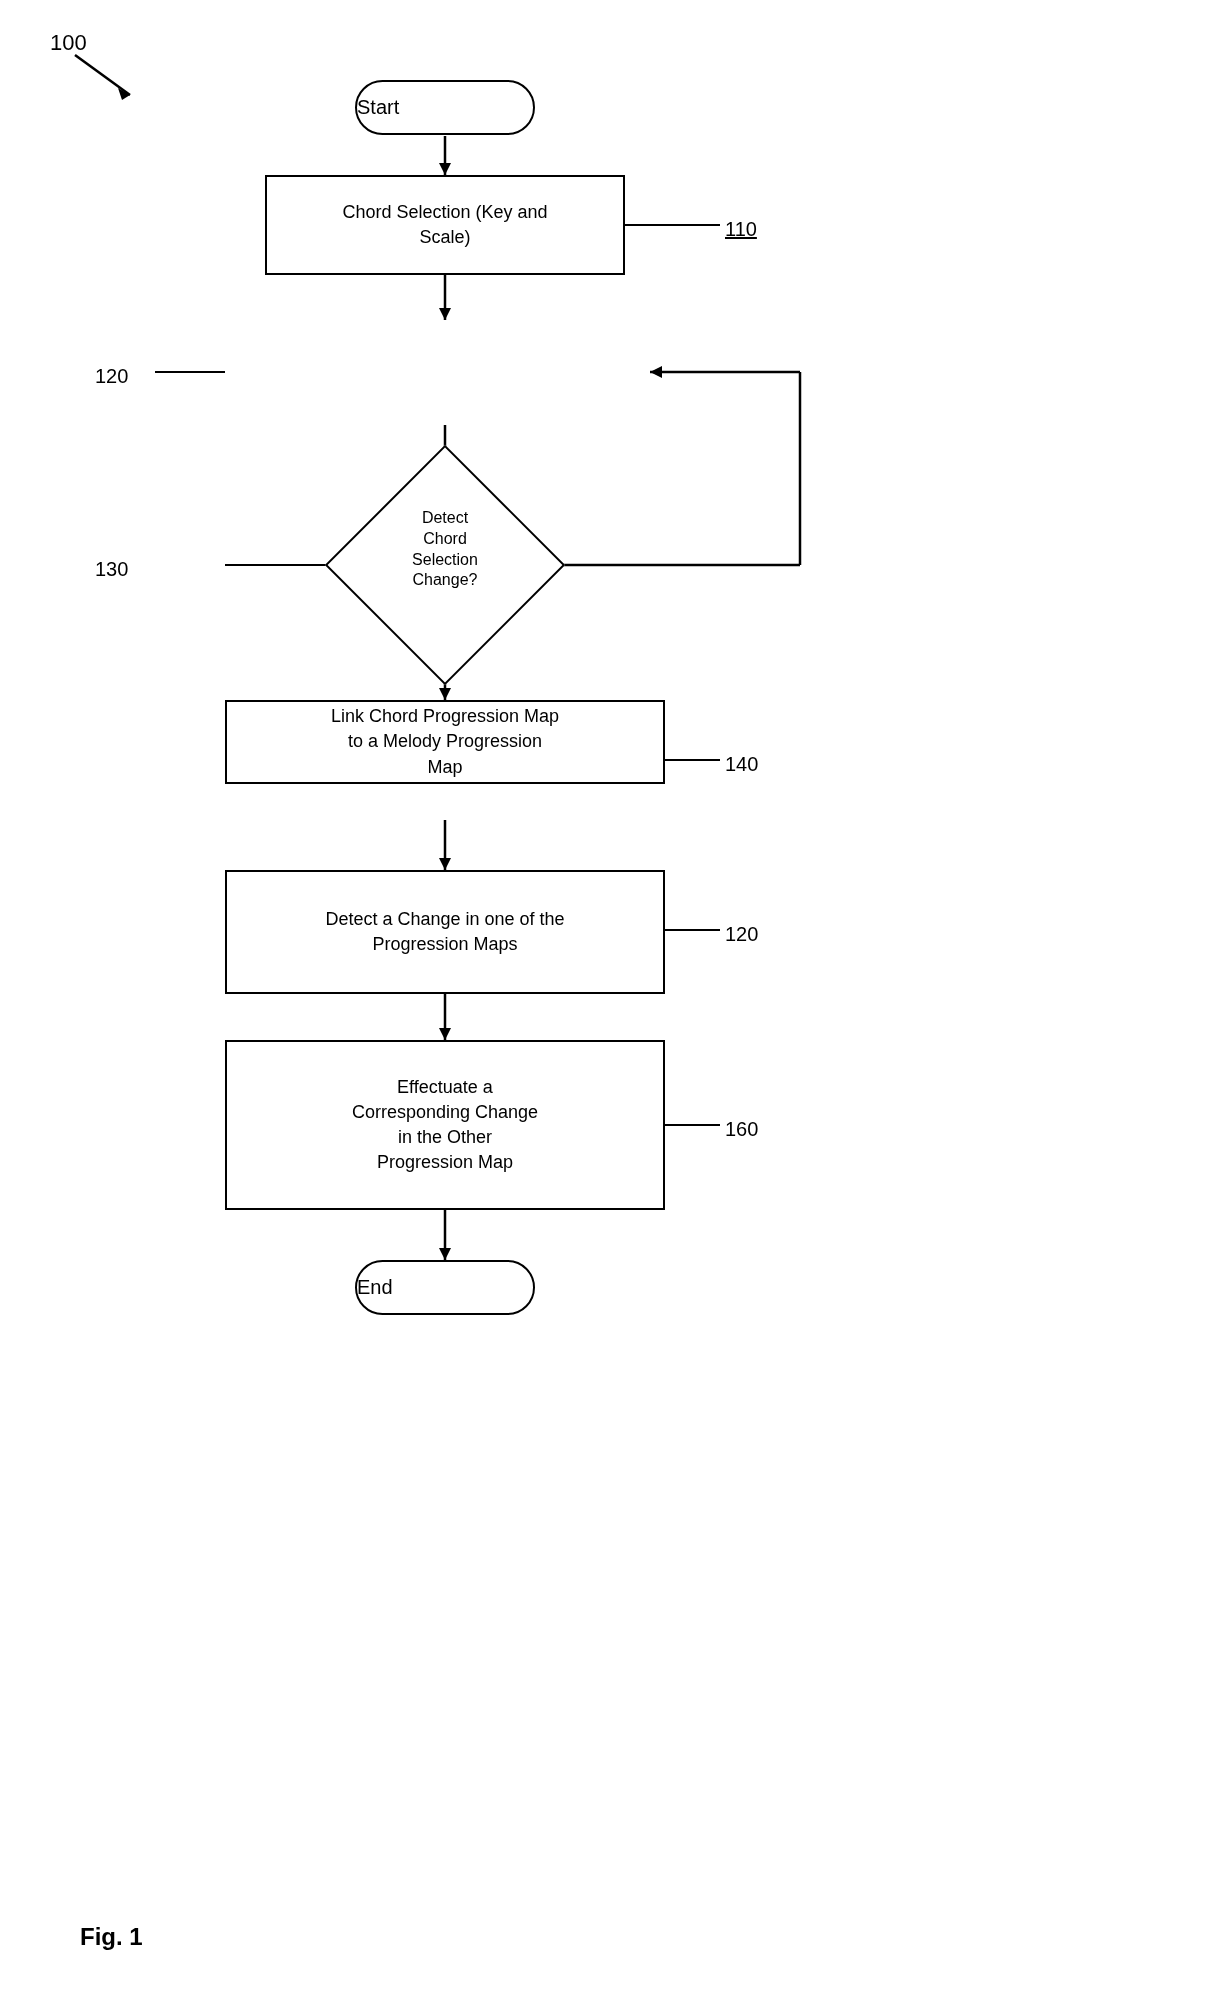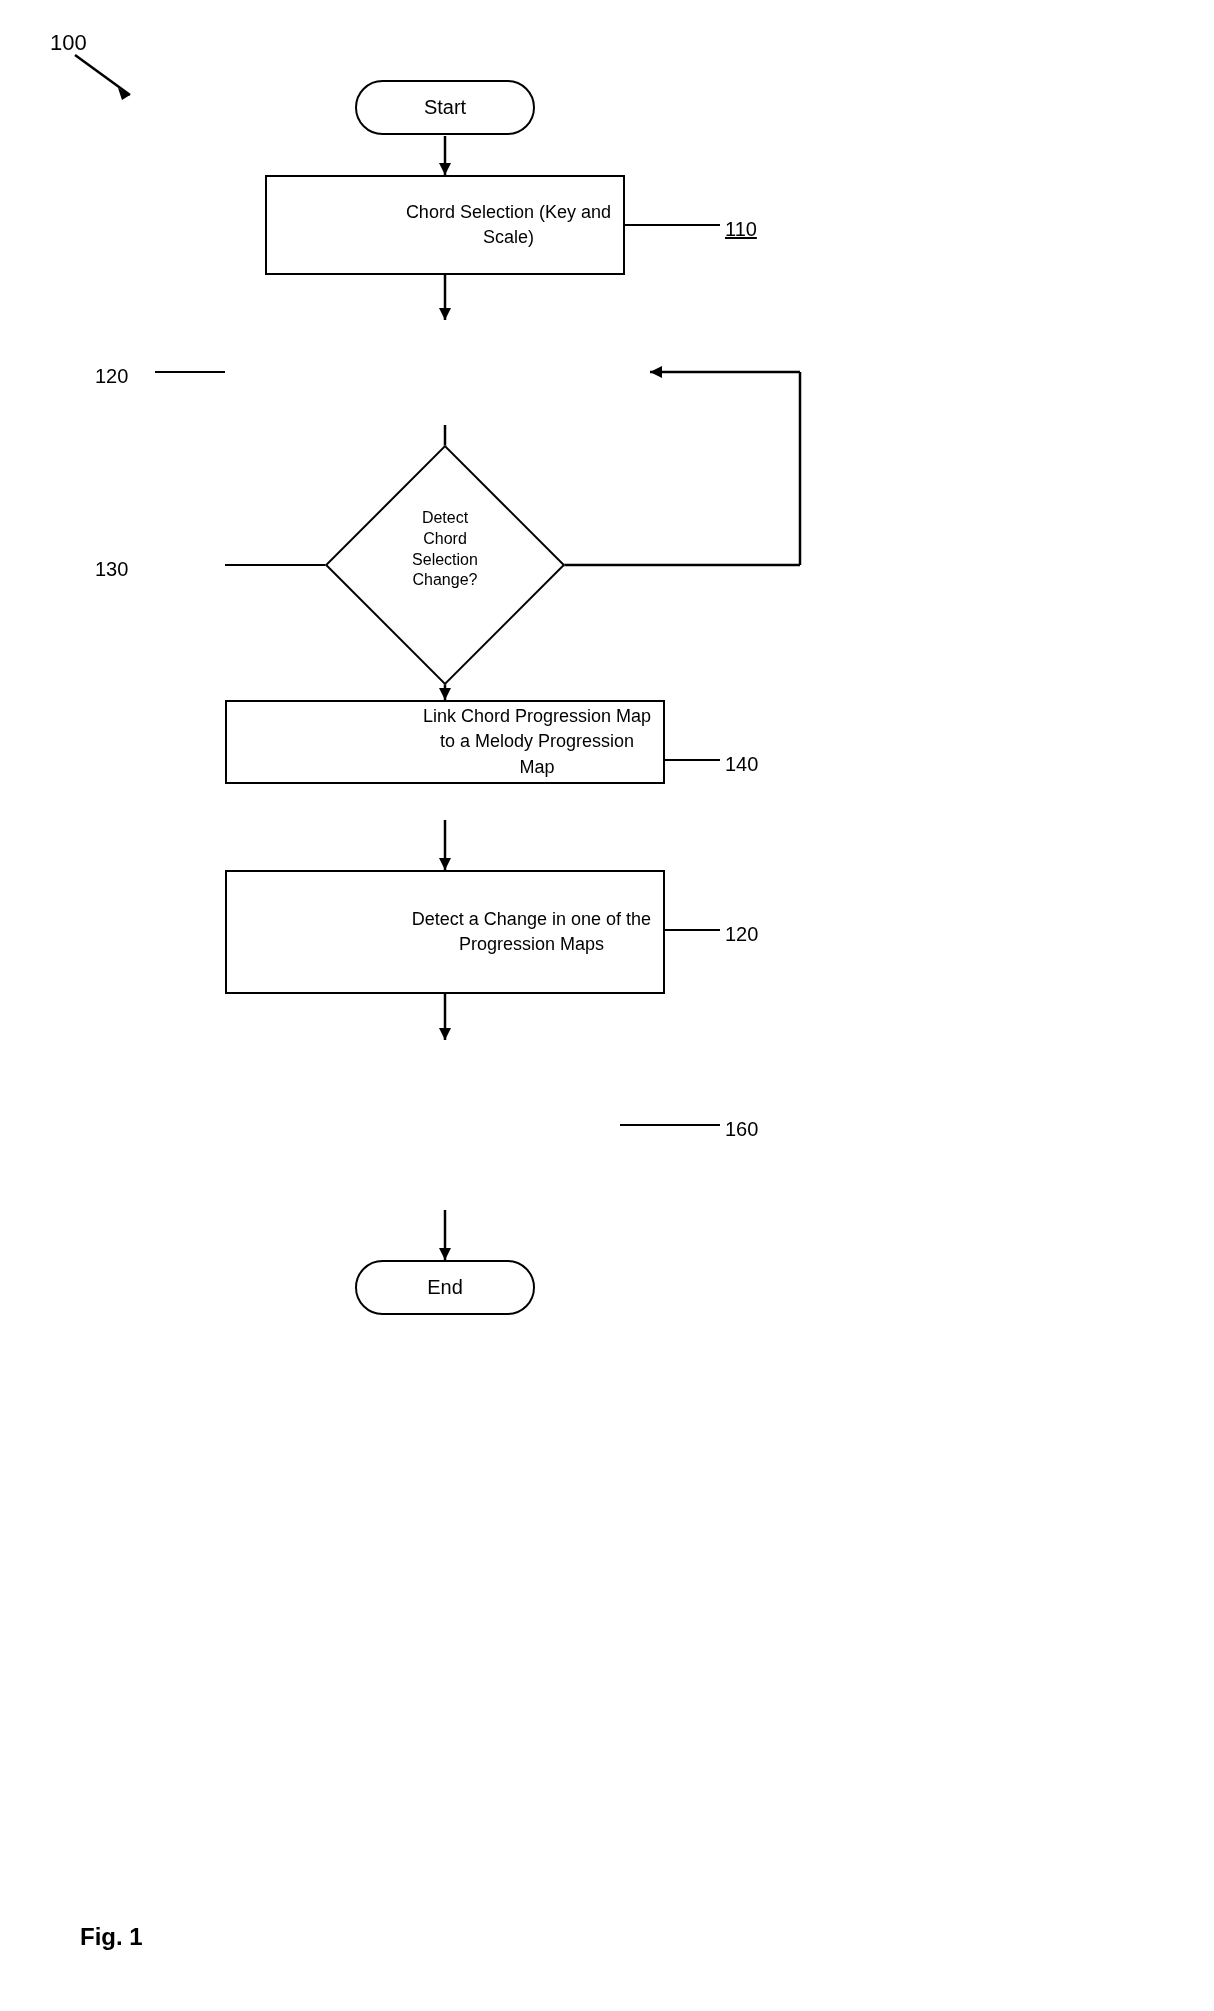--- a/index.html
+++ b/index.html
@@ -40,33 +40,33 @@
     .start-oval {
       position: absolute;
       top: 80px;
       left: 355px;
       width: 180px;
       height: 55px;
       border: 2.5px solid #000;
       border-radius: 28px;
       display: flex;
       align-items: center;
-      justify-content: center;
+      justify-content: flex-start;
       font-size: 20px;
       background: #fff;
     }
 
     
     .flow-rect {
       position: absolute;
       border: 2.5px solid #000;
       background: #fff;
       display: flex;
       align-items: center;
-      justify-content: flex-end;
+      justify-content: center;
       text-align: center;
       font-size: 18px;
       line-height: 1.4;
       padding: 8px 12px;
     }
 
     
     .flow-diamond-wrapper {
       position: absolute;
     }
@@ -196,20 +196,26 @@
 
   <div class="ref-label" style="top:753px; left:725px;">140</div>
 
   <div class="flow-rect" style="top:870px; left:225px; width:440px; height:124px;">
     <span style="white-space:pre-line;">Detect a Change in one of the
 Progression Maps</span>
   </div>
 
   <div class="ref-label" style="top:923px; left:725px;">120</div>
 
+  <div class="flow-rect" style="top:1040px; left:225px; width:440px; height:170px;">
+    <span style="white-space:pre-line;">Effectuate a
+Corresponding Change
+in the Other
+Progression Map</span>
+  </div>
 
   <div class="ref-label" style="top:1118px; left:725px;">160</div>
 
   <div class="start-oval" style="top:1260px; left:355px;">
     <span>End</span>
   </div>
 
   <div class="fig-label">Fig. 1</div>
 
 </div>

